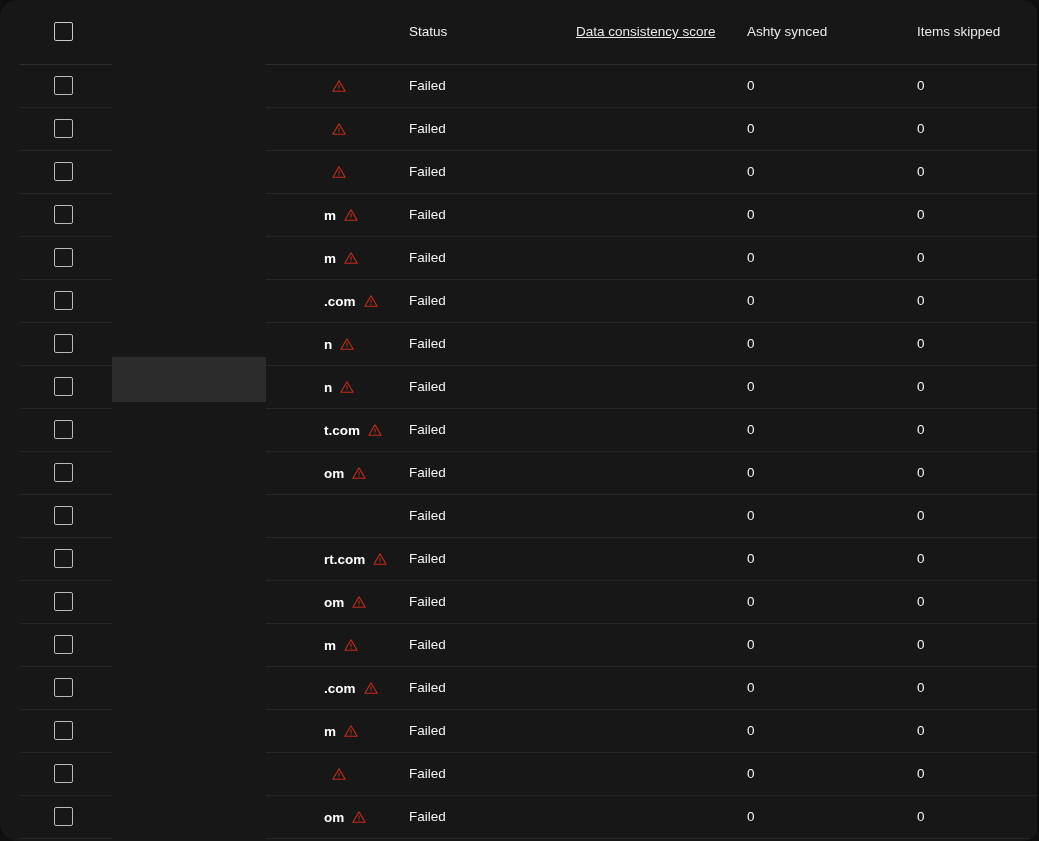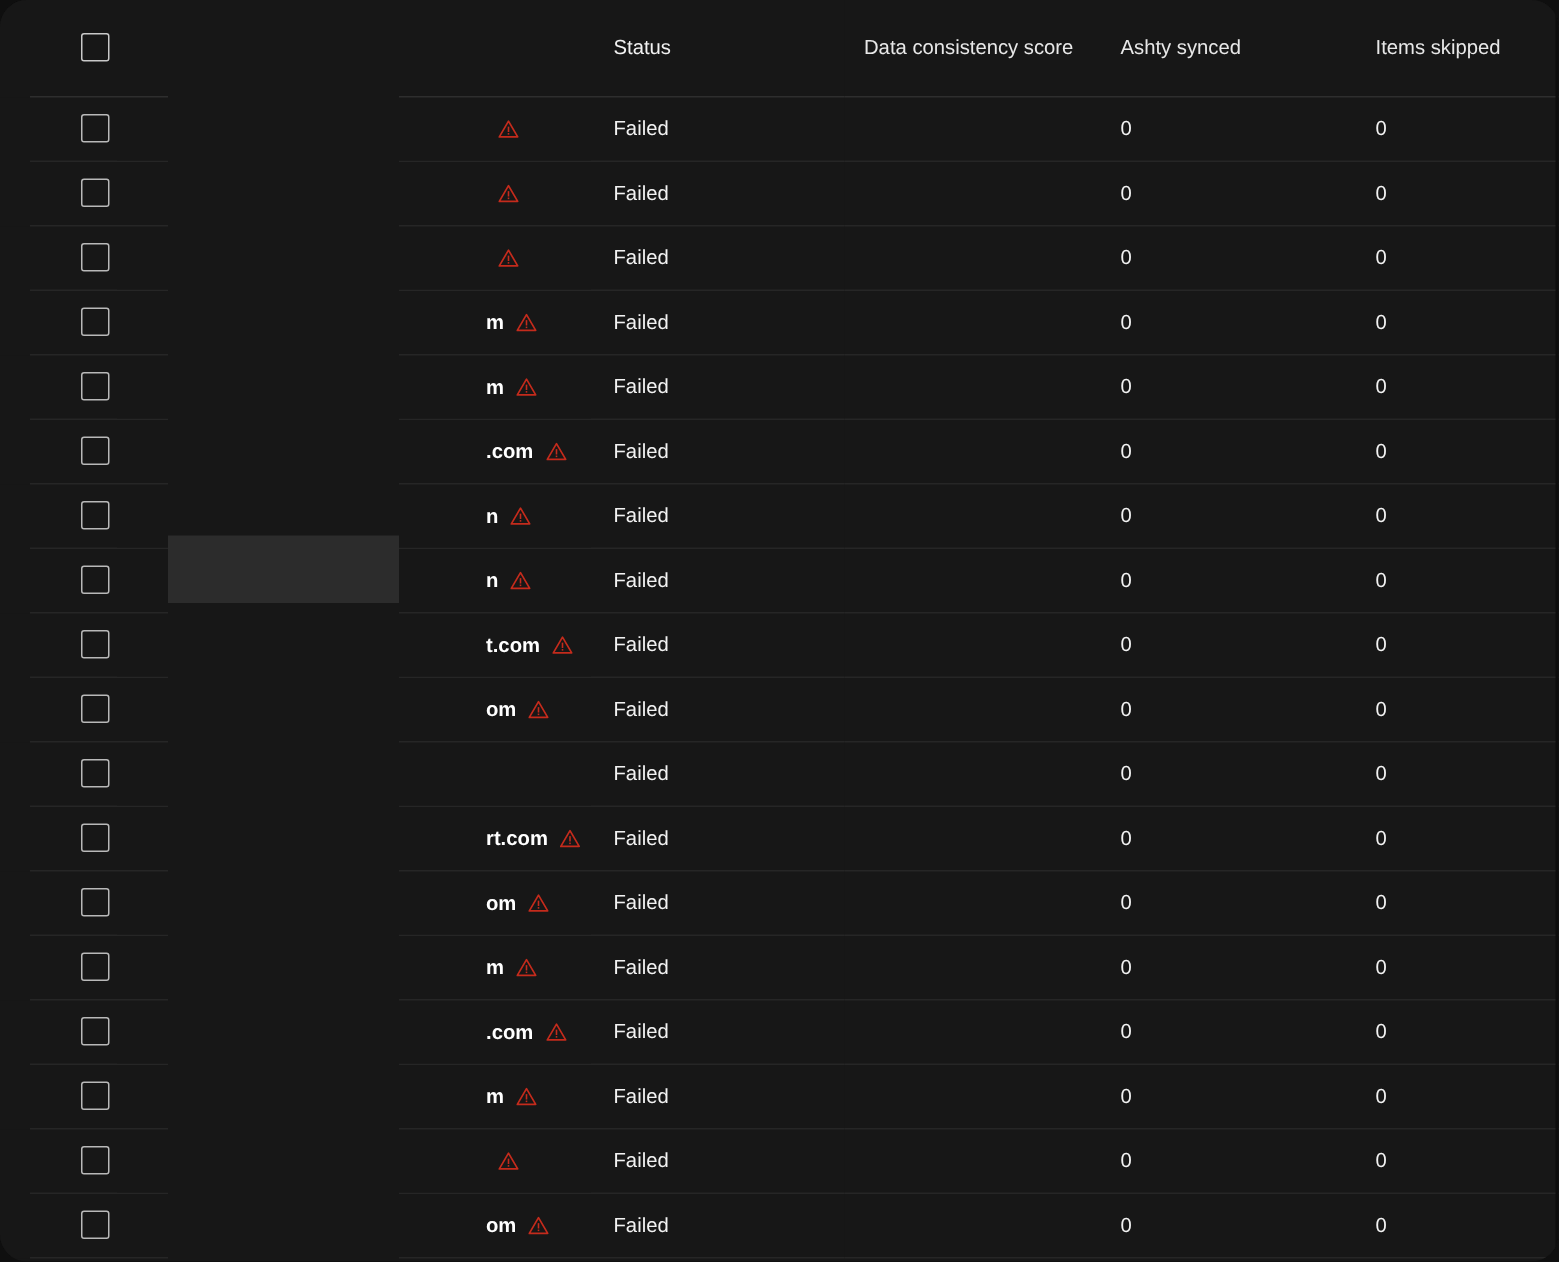--- a/index.html
+++ b/index.html
@@ -123,21 +123,21 @@
     height: 13px;
     flex: 0 0 auto;
     line-height: 0;
   }
   .warn-ico svg { display: block; }
 
   
   .cell-status { padding-left: 15px; color: #f2f2f2; }
   thead .cell-status { padding-left: 15px; }
 
-  .cell-score  { padding-left: 13px; }
+  .cell-score  { padding-left: 13px; text-decoration: underline; }
   thead .cell-score { padding-left: 13px; }
 
   .cell-synced { padding-left: 13px; }
   thead .cell-synced { padding-left: 13px; }
 
   .cell-skipped{ padding-left: 13px; }
   thead .cell-skipped { padding-left: 13px; }
 
   
   #mask-panel {

